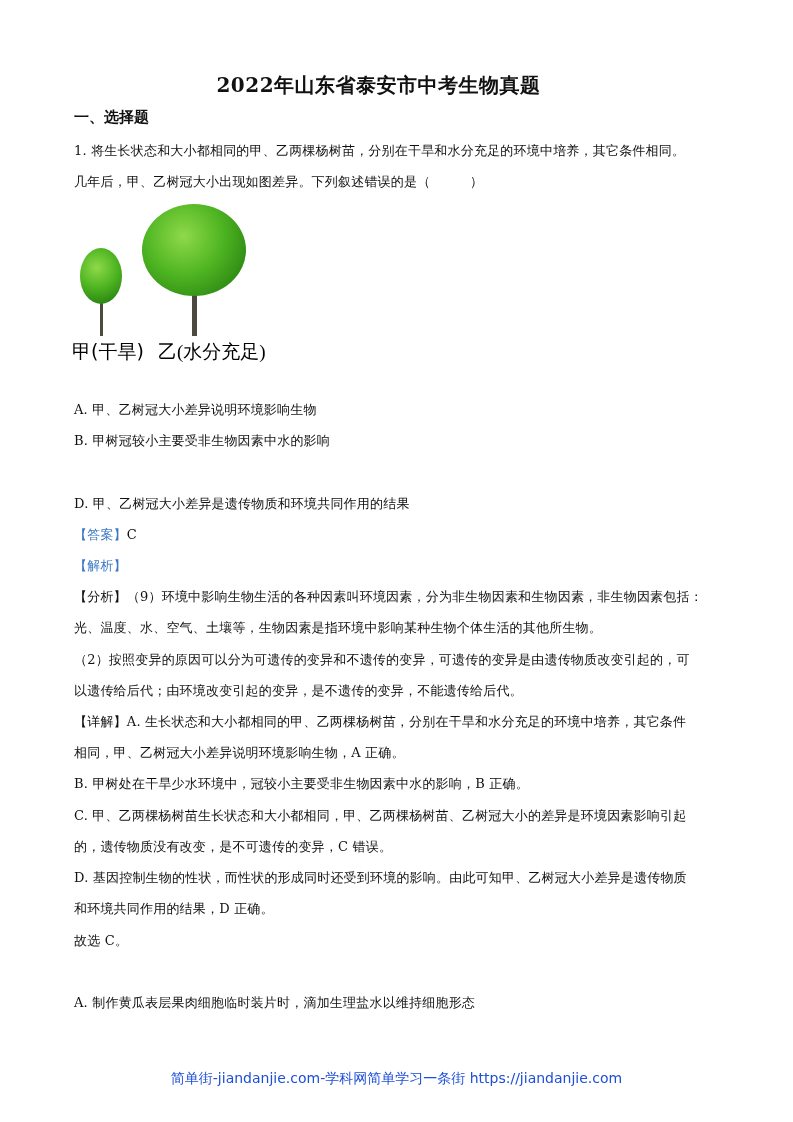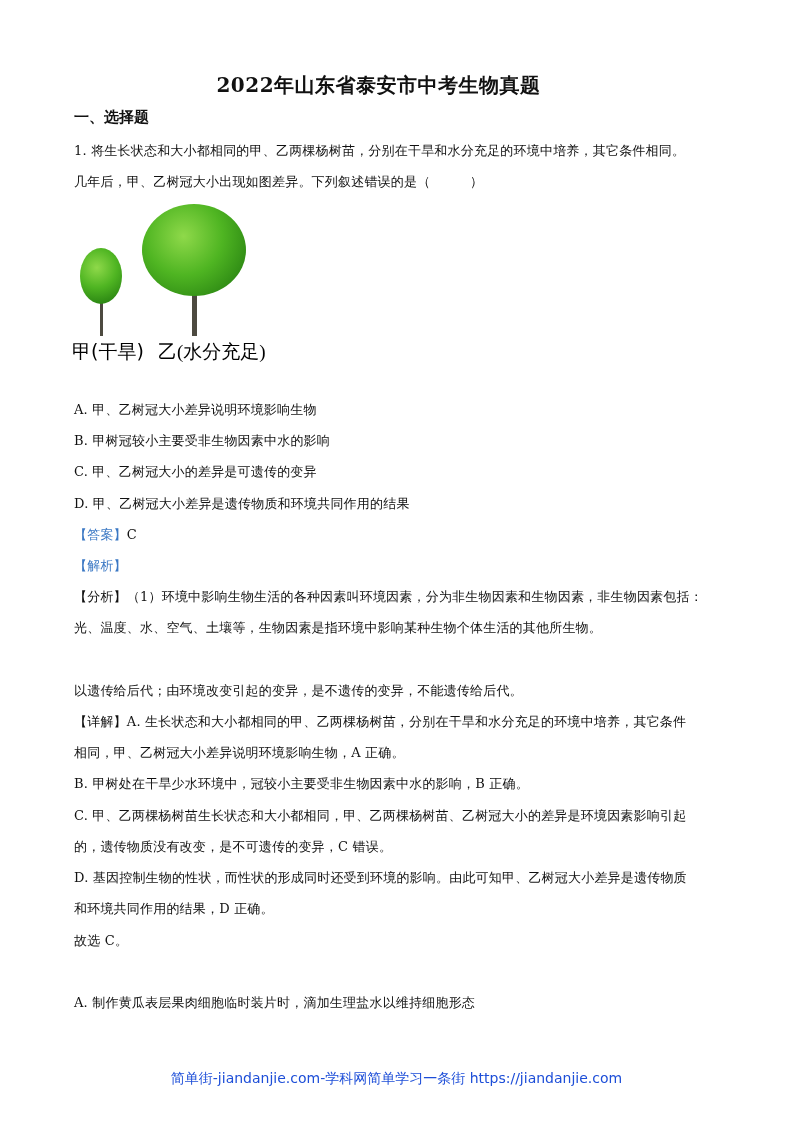--- a/index.html
+++ b/index.html
@@ -39,32 +39,32 @@
     <div class="tree" style="left:68px; top:2px; width:110px; height:136px;">
       <div class="trunk" style="left:52px; top:70px; width:5px; height:64px;"></div>
       <div class="crown" style="left:2px; top:2px; width:104px; height:92px;"></div>
     </div>
     <div class="fig-label" style="left:0px; top:139px;">甲(干旱)</div>
     <div class="fig-label" style="left:86px; top:139px;font-family:Liberation Serif, serif;">乙(水分充足)</div>
   </div>
 
   <div class="line" style="top:401px">A. 甲、乙树冠大小差异说明环境影响生物</div>
   <div class="line" style="top:432px">B. 甲树冠较小主要受非生物因素中水的影响</div>
-  <div class="line" style="top:463px">C. 甲、乙树冠大小的差异是可遗传的变异</div>
   <div class="line" style="top:495px">D. 甲、乙树冠大小差异是遗传物质和环境共同作用的结果</div>
 
   <div class="line" style="top:526px">
     <span class="blue">【答案】</span><span>C</span>
   </div>
   <div class="line blue" style="top:557px">【解析】</div>
 
   <div class="line" style="top:588px">
-    <span>【分析】</span><span>（1）环境中影响生物生活的各种因素叫环境因素，分为非生物因素和生物因素，非生物因素包括：</span>
+    <span>【分析】</span><span>（9）环境中影响生物生活的各种因素叫环境因素，分为非生物因素和生物因素，非生物因素包括：</span>
   </div>
   <div class="line" style="top:619px">光、温度、水、空气、土壤等，生物因素是指环境中影响某种生物个体生活的其他所生物。</div>
+  <div class="line" style="top:651px">（2）按照变异的原因可以分为可遗传的变异和不遗传的变异，可遗传的变异是由遗传物质改变引起的，可</div>
   <div class="line" style="top:682px">以遗传给后代；由环境改变引起的变异，是不遗传的变异，不能遗传给后代。</div>
 
   <div class="line" style="top:713px">
     <span>【详解】</span><span>A. 生长状态和大小都相同的甲、乙两棵杨树苗，分别在干旱和水分充足的环境中培养，其它条件</span>
   </div>
   <div class="line" style="top:744px">相同，甲、乙树冠大小差异说明环境影响生物，A 正确。</div>
   <div class="line" style="top:775px">B. 甲树处在干旱少水环境中，冠较小主要受非生物因素中水的影响，B 正确。</div>
   <div class="line" style="top:807px">C. 甲、乙两棵杨树苗生长状态和大小都相同，甲、乙两棵杨树苗、乙树冠大小的差异是环境因素影响引起</div>
   <div class="line" style="top:838px">的，遗传物质没有改变，是不可遗传的变异，C 错误。</div>
   <div class="line" style="top:869px">D. 基因控制生物的性状，而性状的形成同时还受到环境的影响。由此可知甲、乙树冠大小差异是遗传物质</div>

